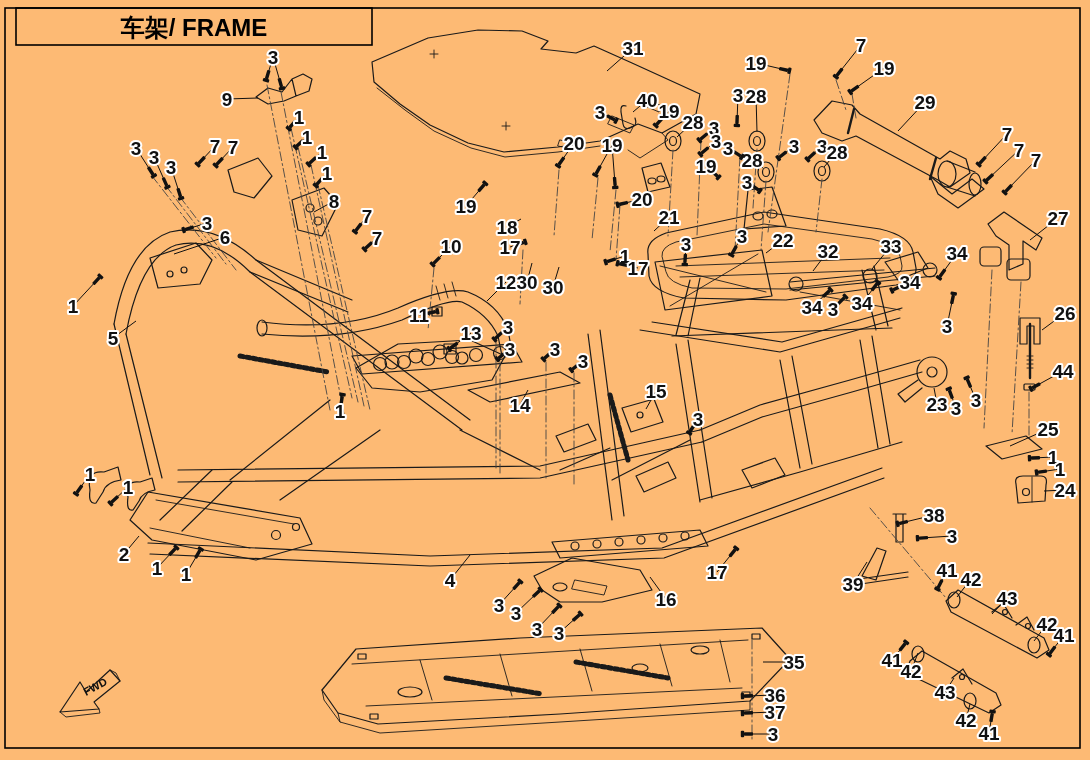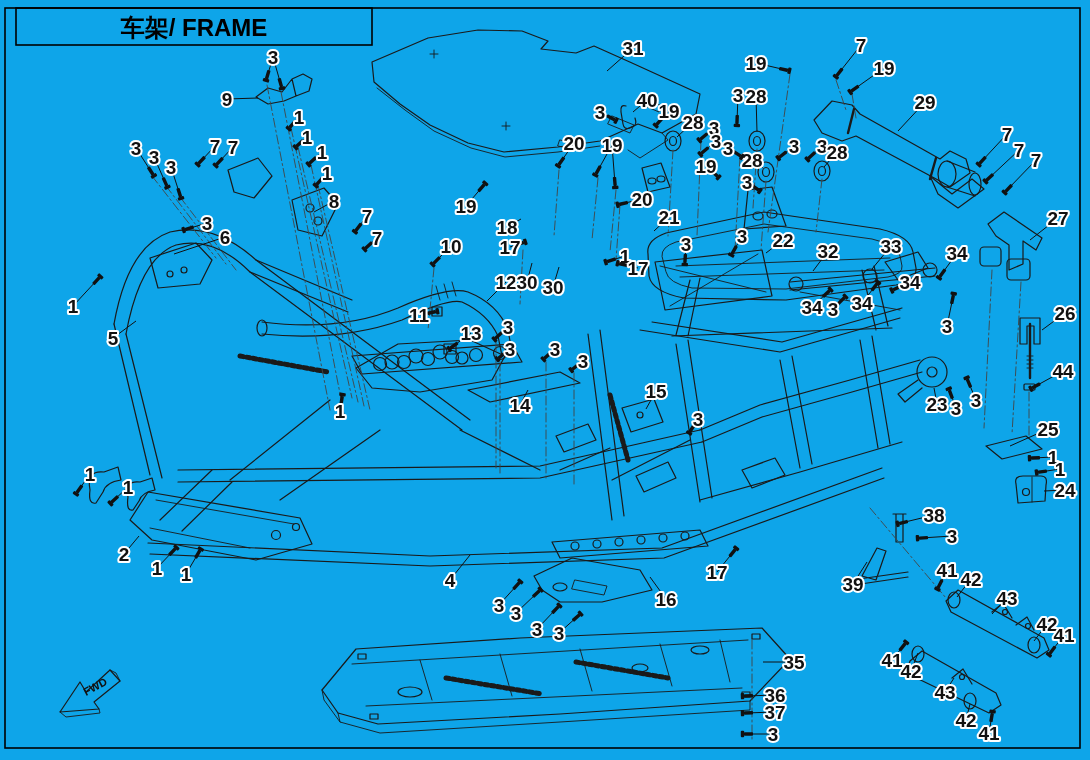--- a/index.html
+++ b/index.html
@@ -1,16 +1,16 @@
 <!DOCTYPE html>
 <html><head>
 <meta charset="utf-8">
 <style>
   html,body{margin:0;padding:0;background:#fff;}
-  #page{position:relative;width:1090px;height:760px;background:#0ea5e9;overflow:hidden;
+  #page{position:relative;width:1090px;height:760px;background:#fdba74;overflow:hidden;
         font-family:"Liberation Sans",sans-serif;}
   svg{position:absolute;left:0;top:0;}
   .art{stroke:#1a1a1a;fill:none;stroke-width:1.2;stroke-linejoin:round;stroke-linecap:round;}
   .thin{stroke-width:0.9;}
   .thick{stroke-width:2.4;}
   .serr{stroke:#1a1a1a;fill:none;stroke-width:5;stroke-dasharray:3.5 3;}
   .ddl{stroke:#444;fill:none;stroke-width:0.9;stroke-dasharray:9 3 2 3;}
   .leader{stroke:#111;stroke-width:1;}
   .bolt rect{fill:#111;stroke:none;}
   .callout-num{font:700 19px "Liberation Sans",sans-serif;fill:#111;text-anchor:middle;

